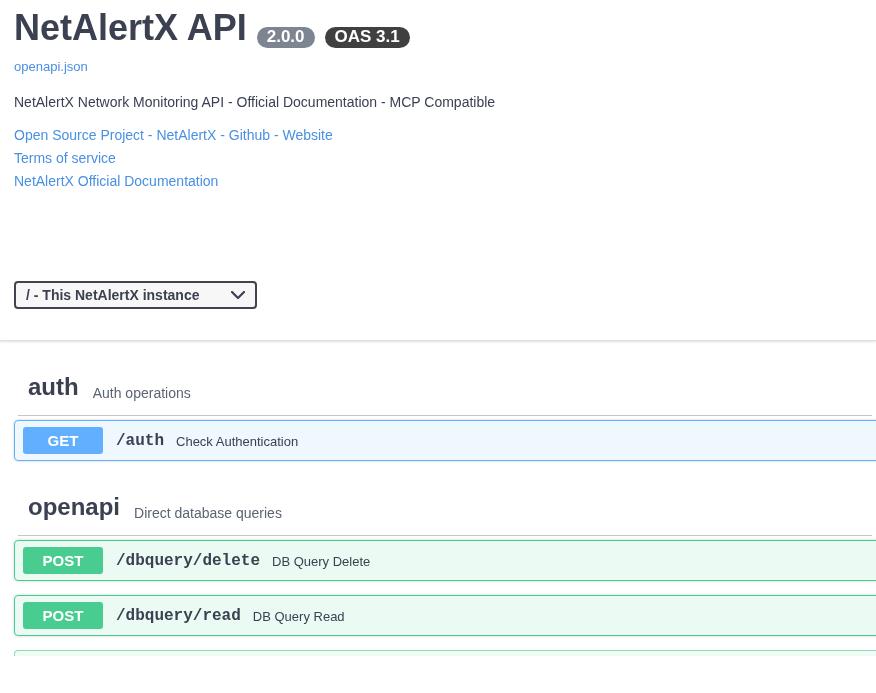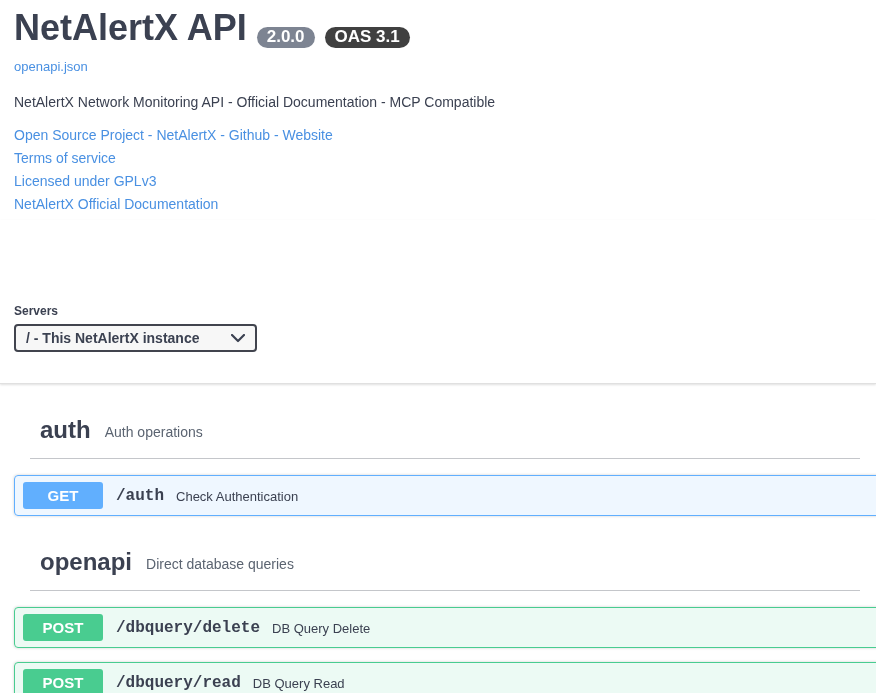--- a/index.html
+++ b/index.html
@@ -44,24 +44,24 @@
     background: #f7f7f7;
     display: flex; align-items: center; justify-content: space-between;
     padding: 8px 10px; cursor: pointer;
   }
   .server-select .sel-text { font-size: 14px; font-weight: 700; color: #3b4151; }
   .server-select svg { flex: 0 0 auto; }
 
   
   .tag-section { margin: 32px 0 0 14px; }
   .opblock-tag {
-    display: flex; align-items: center;
+    display: flex; align-items: flex-end;
     padding: 0 0 14px 10px;
     border-bottom: 1px solid rgba(59,65,81,.3);
-    margin: 16px;
+    margin: 4px;
   }
   .opblock-tag .tag-name { font-size: 24px; font-weight: 700; color: #3b4151; }
   .opblock-tag .tag-desc { font-size: 14px; font-weight: 400; color: #5b6471; margin-left: 14px; margin-top: 4px; }
 
   .opblock {
     margin: 3px -8px 14px 0;
     border-radius: 4px;
     border: 1px solid;
     box-shadow: 0 0 3px rgba(0,0,0,.19);
   }
@@ -99,27 +99,25 @@
   <div class="title-row">
     <h1>NetAlertX API</h1>
     <span class="badge badge-version">2.0.0</span>
     <span class="badge badge-oas">OAS 3.1</span>
   </div>
   <a class="spec-link">openapi.json</a>
   <p class="description">NetAlertX Network Monitoring API - Official Documentation - MCP Compatible</p>
   <div class="info-links">
     <a>Open Source Project - NetAlertX - Github - Website</a>
     <a>Terms of service</a>
-    <a>Licensed under GPLv3</a>
     <a>NetAlertX Official Documentation</a>
   </div>
 </div>
 
 <div class="scheme-container">
-  <div class="servers-label">Servers</div>
   <div class="server-select">
     <span class="sel-text">/ - This NetAlertX instance</span>
     <svg width="14" height="9" viewBox="0 0 14 9">
       <path d="M1 1 L7 7 L13 1" fill="none" stroke="#3b4151" stroke-width="2.2" stroke-linecap="round" stroke-linejoin="round"></path>
     </svg>
   </div>
 </div>
 
 <div class="tag-section">
   <div class="opblock-tag">

